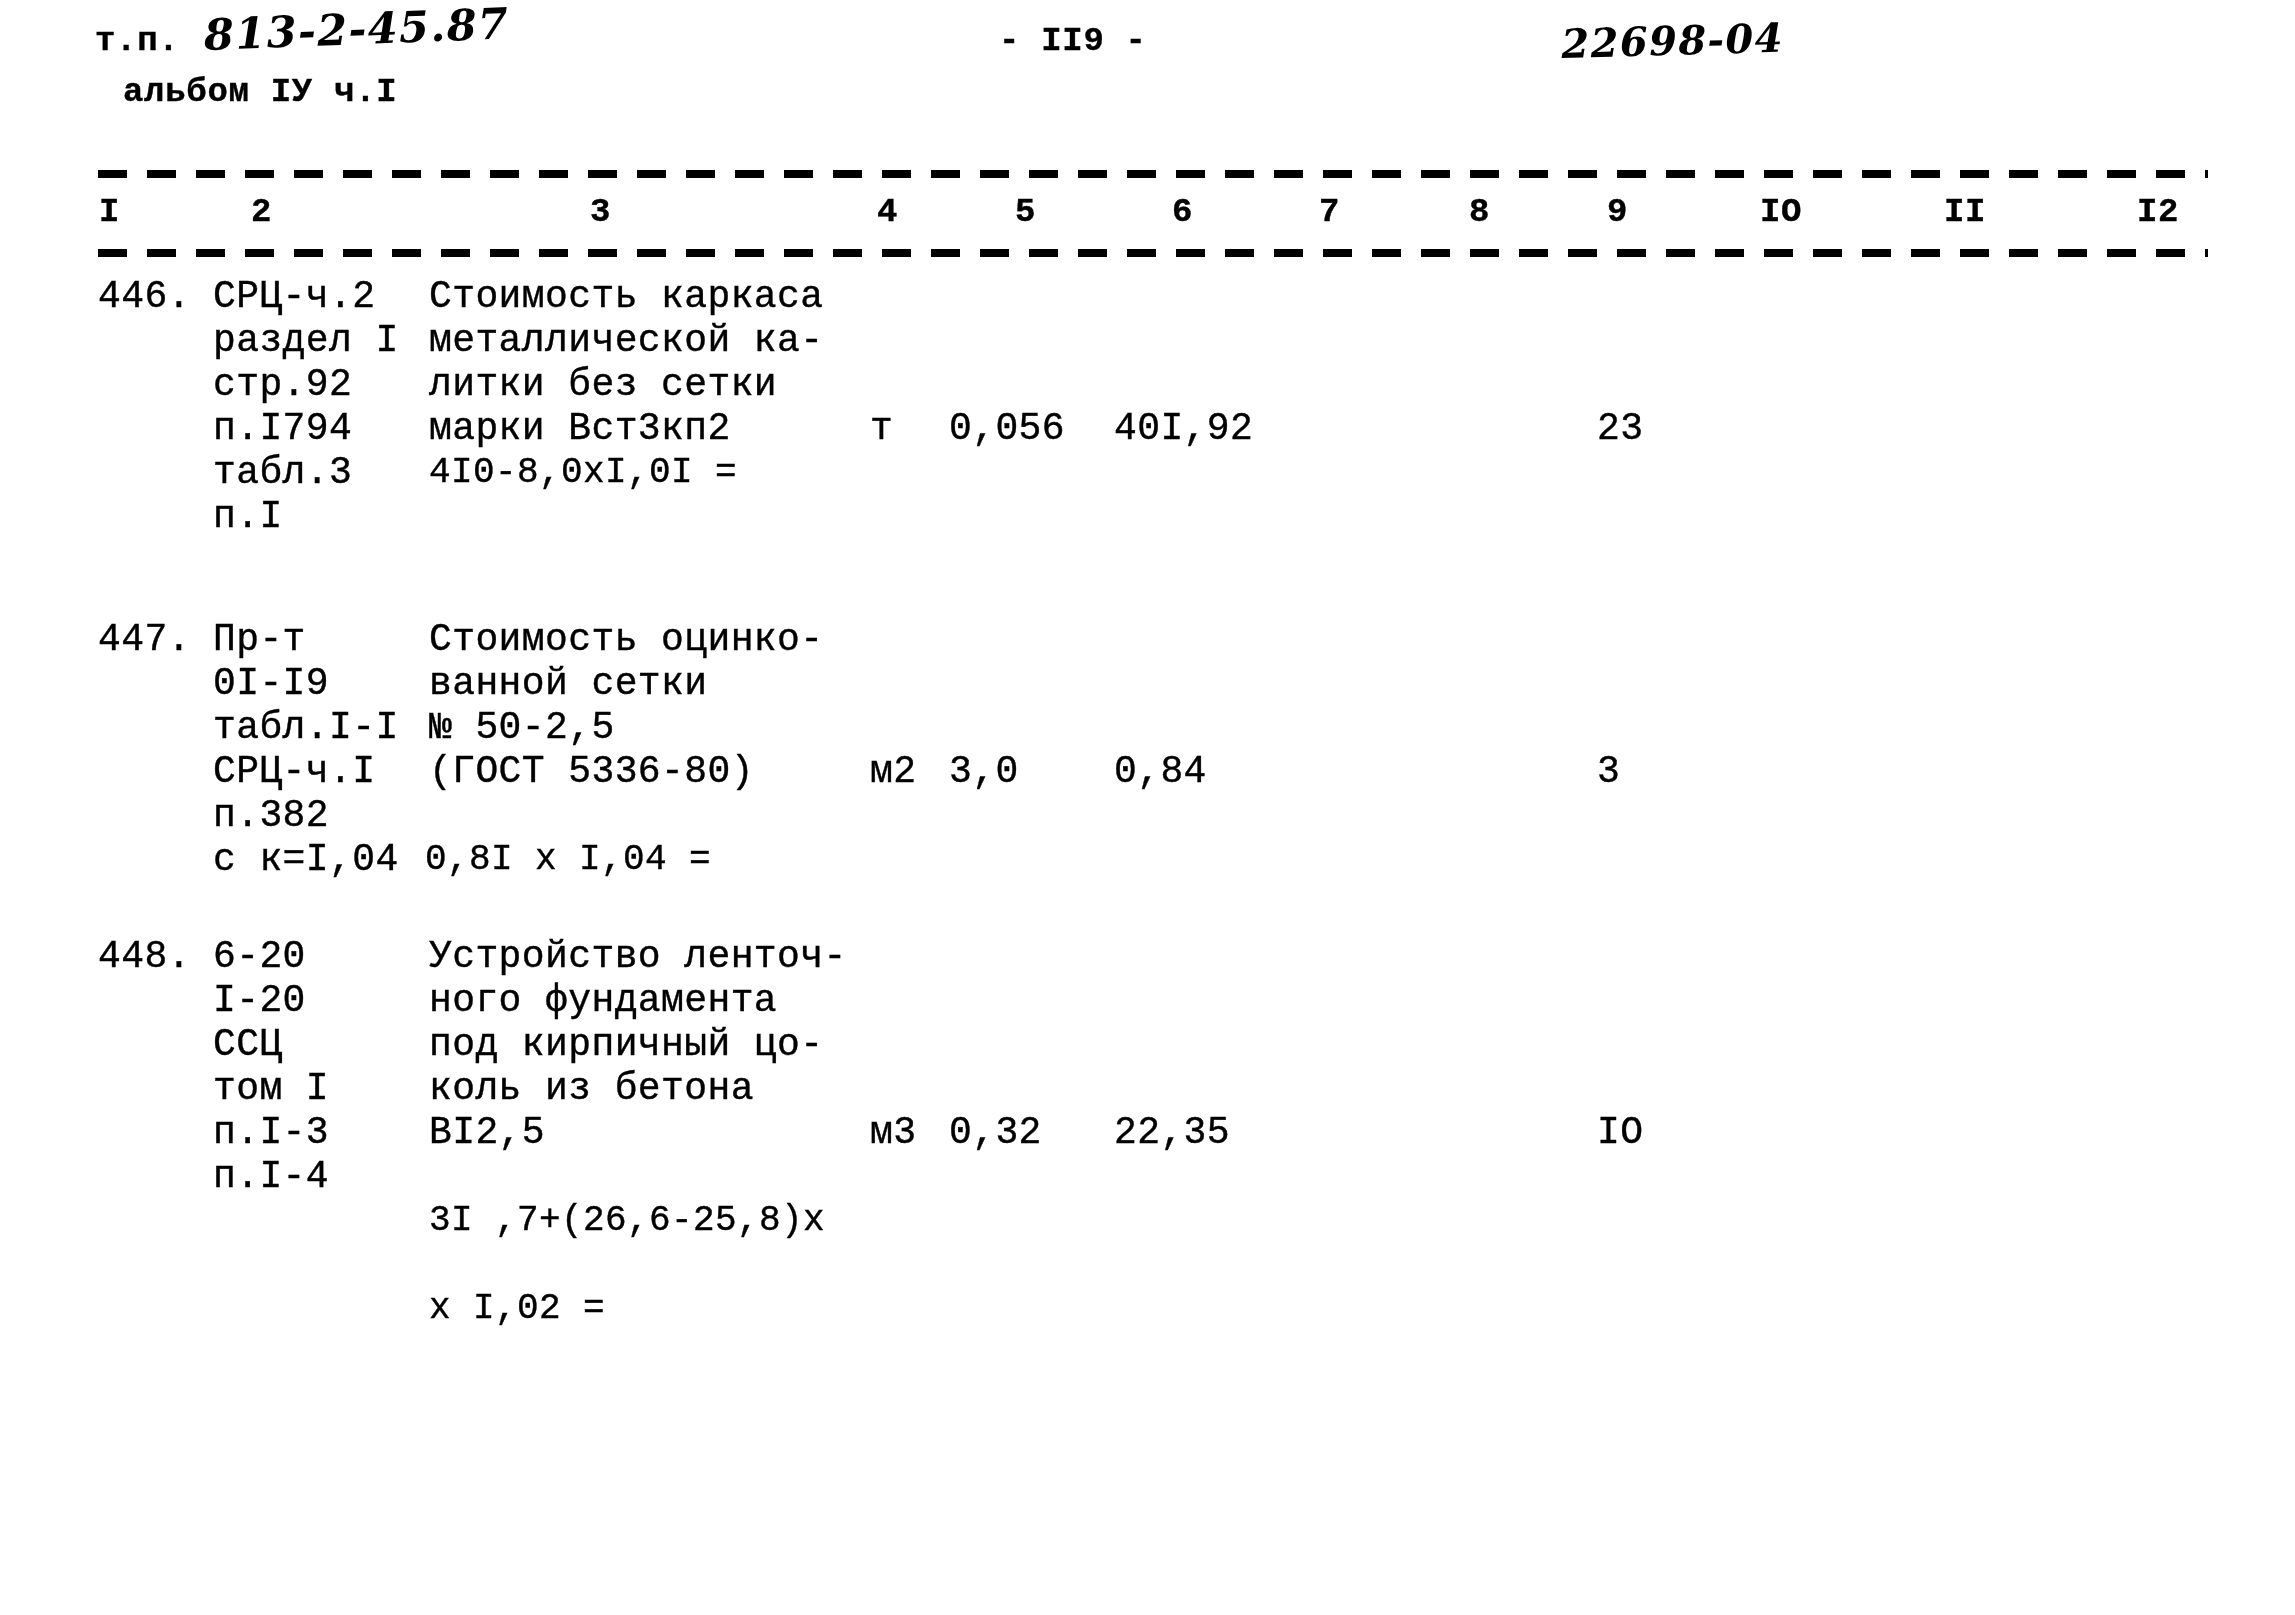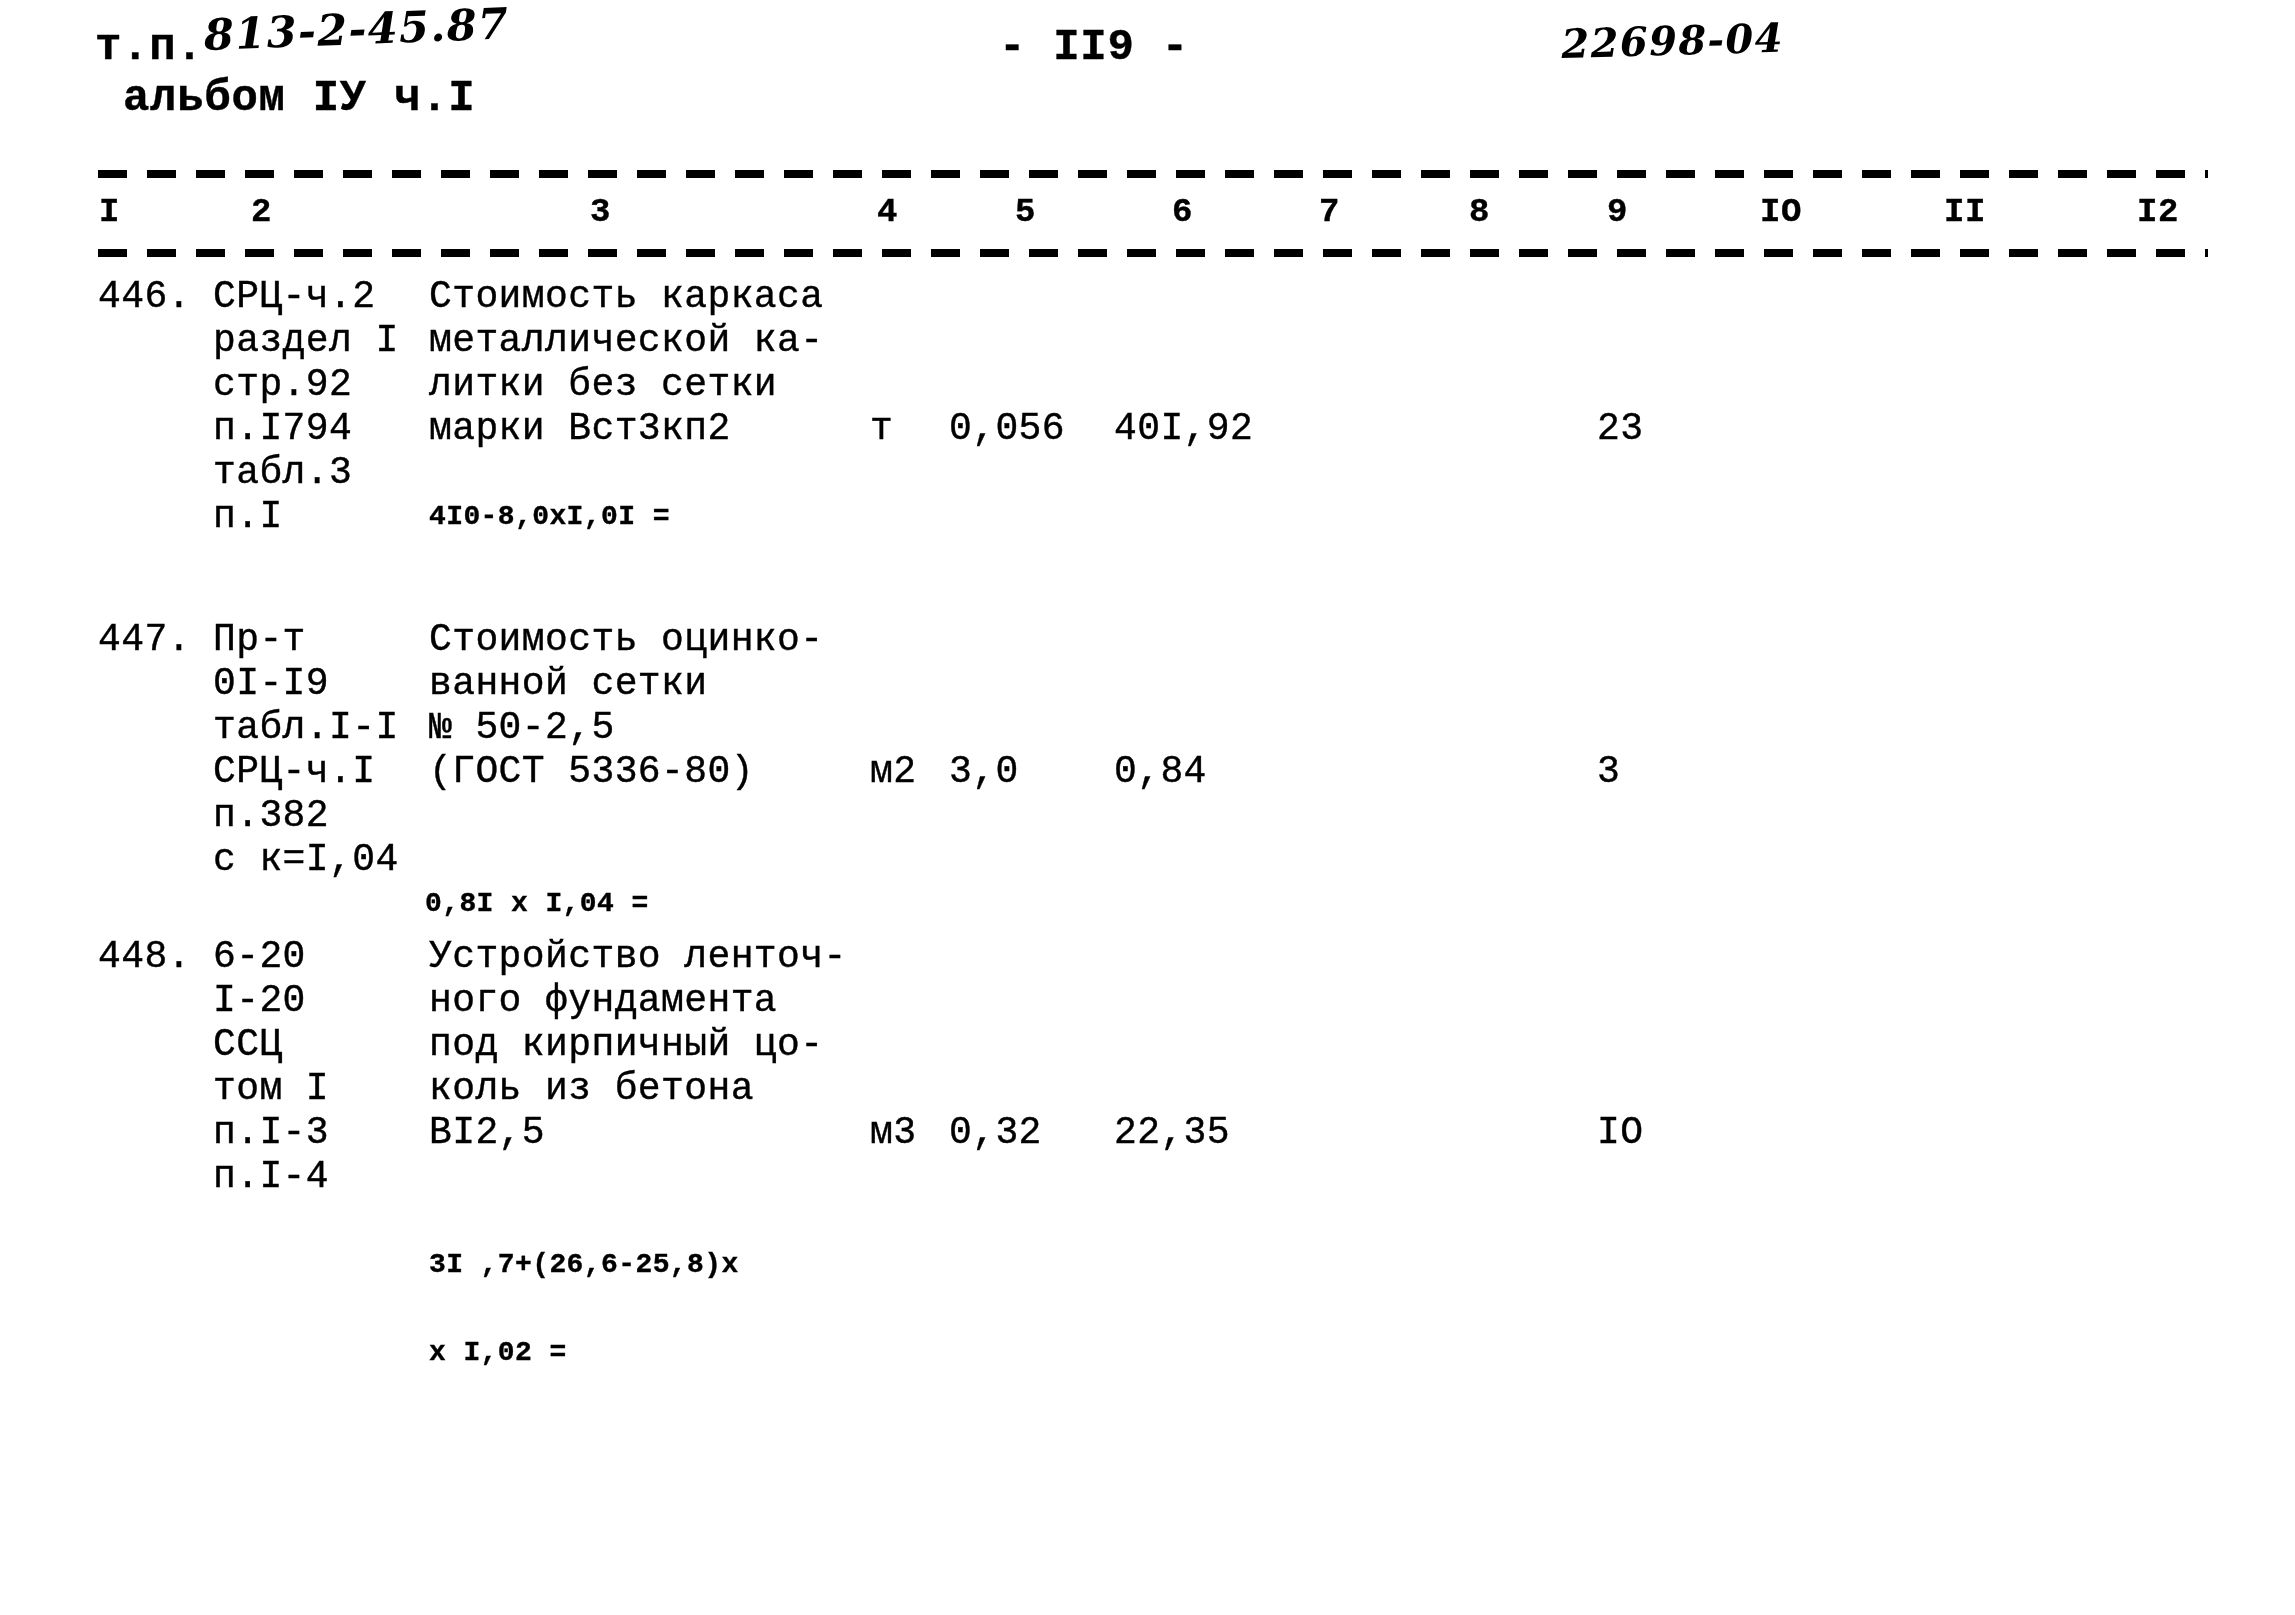--- a/index.html
+++ b/index.html
@@ -14,21 +14,21 @@
     background: #ffffff;
     overflow: hidden;
     font-family: "Liberation Mono", "DejaVu Sans Mono", monospace;
     color: #000000;
   }
 
   
   .hdr-typed {
     position: absolute;
     font-family: "Liberation Mono", "DejaVu Sans Mono", monospace;
-    font-size: 44px;
+    font-size: 34px;
     letter-spacing: 0.7px;
     white-space: pre;
     font-weight: 700;
     -webkit-text-stroke: 0.4px #000;
   }
   #doc-code-prefix { left: 95px; top: 21.6px; }
   #album-line      { left: 95px; top: 73px; margin-left: 28px; }
   #page-number     { left: 985px; top: 21.6px; margin-left: 14px; }
 
   .hdr-hand {
@@ -89,26 +89,25 @@
   .c-ref   { left: 213px; top: 0; }
   .c-desc  { left: 429px; top: 0; }
   .c-unit  { left: 870px; }
   .c-qty   { left: 949px; }
   .c-price { left: 1114px; }
   .c-nine  { left: 1597px; }
 
   .formula {
     position: absolute;
     left: 429px;
-    font-size: 28px;
-    font-weight: 700;
+    font-size: 36px;
+    font-weight: 400;
     line-height: 44px;
     white-space: pre;
     letter-spacing: 0.4px;
-    margin-top: 44px;
     -webkit-text-stroke: 0.4px #000;
   }
 </style>
 </head>
 <body>
 
 <div id="page">
 
   <div class="hdr-typed" id="doc-code-prefix">т.п.</div>
 

